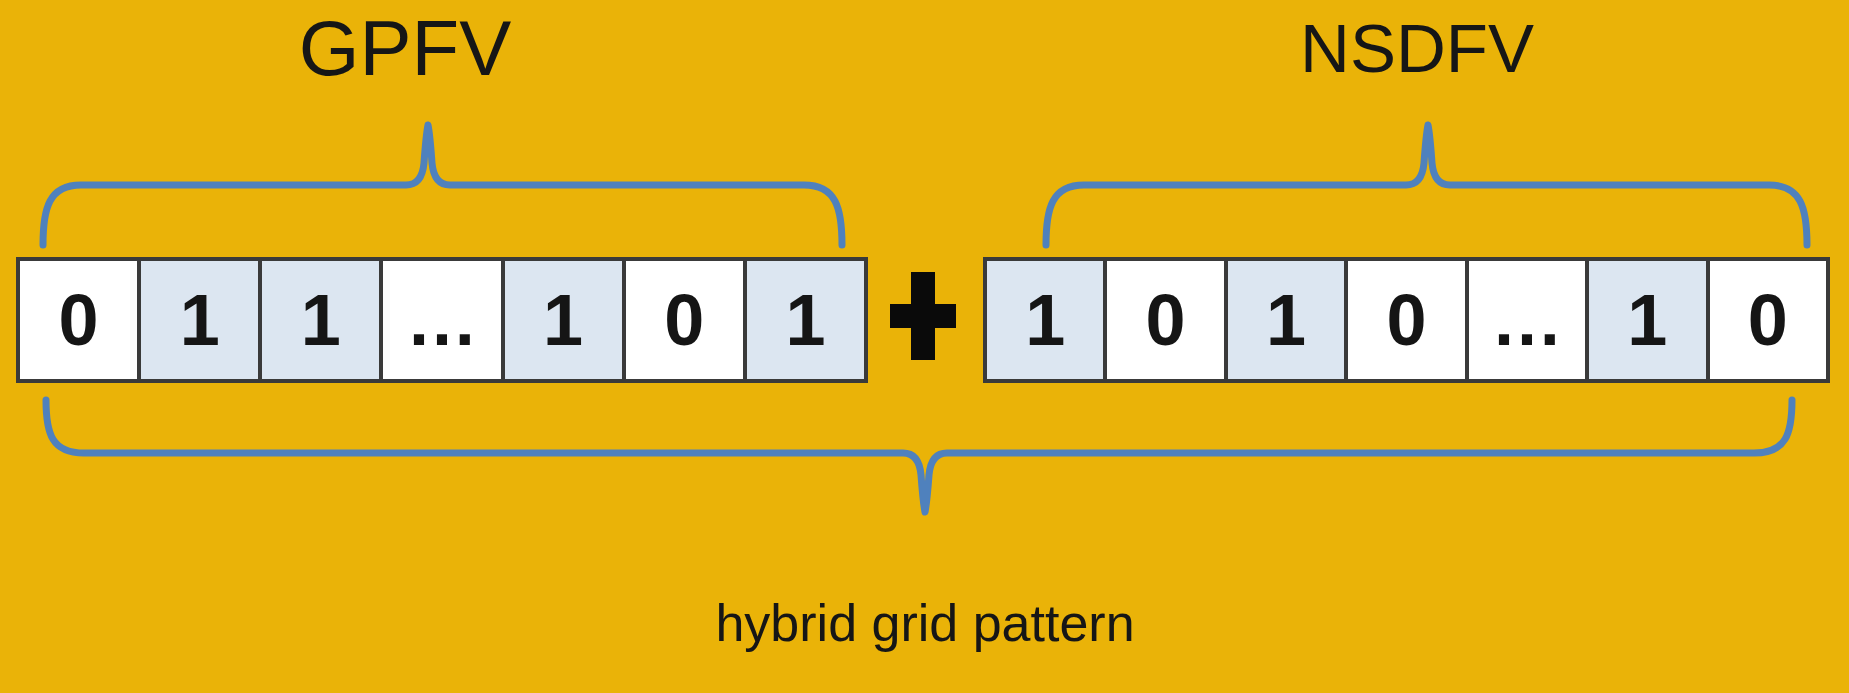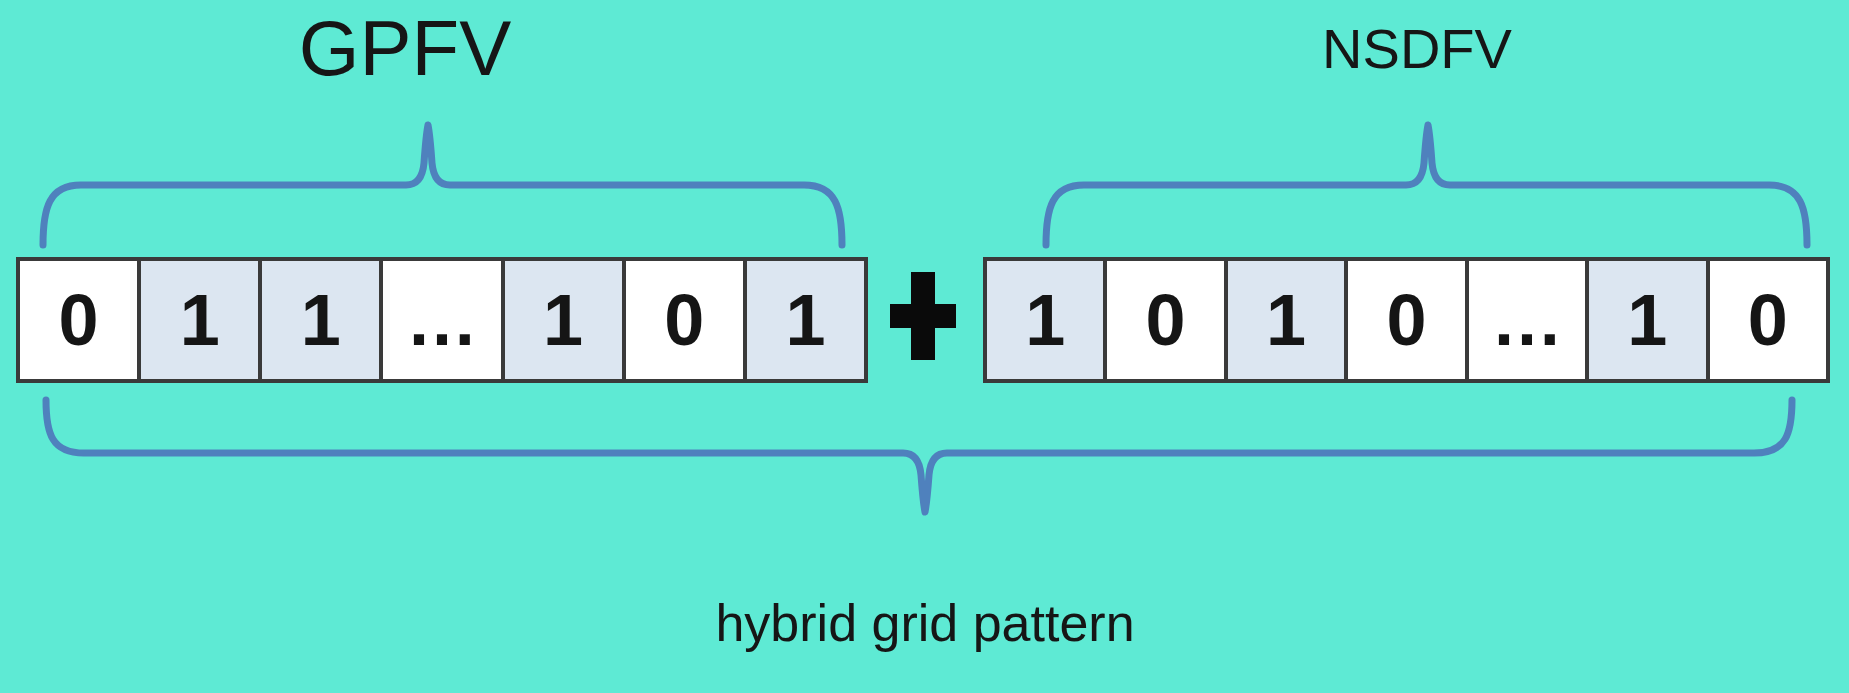--- a/index.html
+++ b/index.html
@@ -4,37 +4,37 @@
 <style>
   html, body {
     margin: 0;
     padding: 0;
     background: #ffffff;
   }
   .canvas {
     position: relative;
     width: 1849px;
     height: 693px;
-    background: #5eead4;
+    background: #eab308;
     overflow: hidden;
     font-family: "Liberation Sans", sans-serif;
     color: #161616;
   }
 
   
   .label {
     position: absolute;
     display: flex;
     align-items: center;
     justify-content: center;
     color: #161616;
     white-space: nowrap;
   }
   .label-gpfv  { left: 205px;  top: 2px;   width: 400px; height: 92px;  font-size: 78px; }
-  .label-nsdfv { left: 1217px; top: 2px;   width: 400px; height: 92px;  font-size: 56px; }
+  .label-nsdfv { left: 1217px; top: 2px;   width: 400px; height: 92px;  font-size: 69px; }
   .label-bottom{ left: 475px;  top: 568px; width: 900px; height: 110px; font-size: 52px; }
 
   
   .brace { position: absolute; display: block; }
   .brace-top-left  { left: 35px;   top: 113px; }
   .brace-top-right { left: 1038px; top: 113px; }
   .brace-bottom    { left: 38px;   top: 394px; }
   .brace path {
     fill: none;
     stroke-width: 7;

